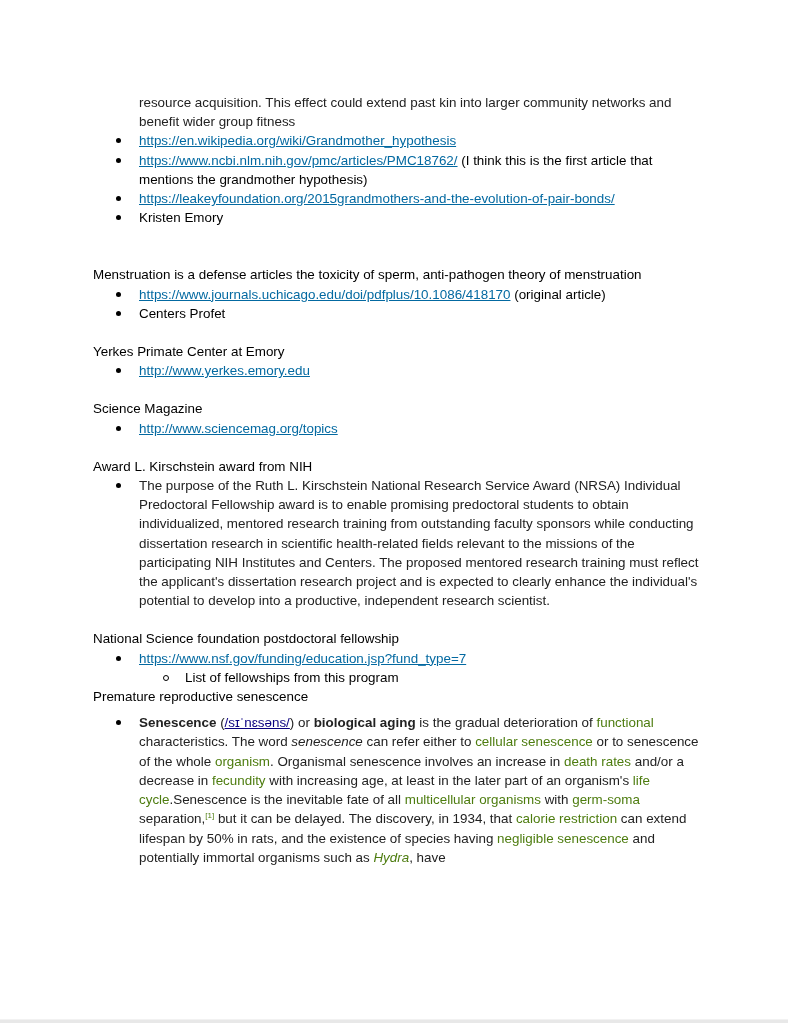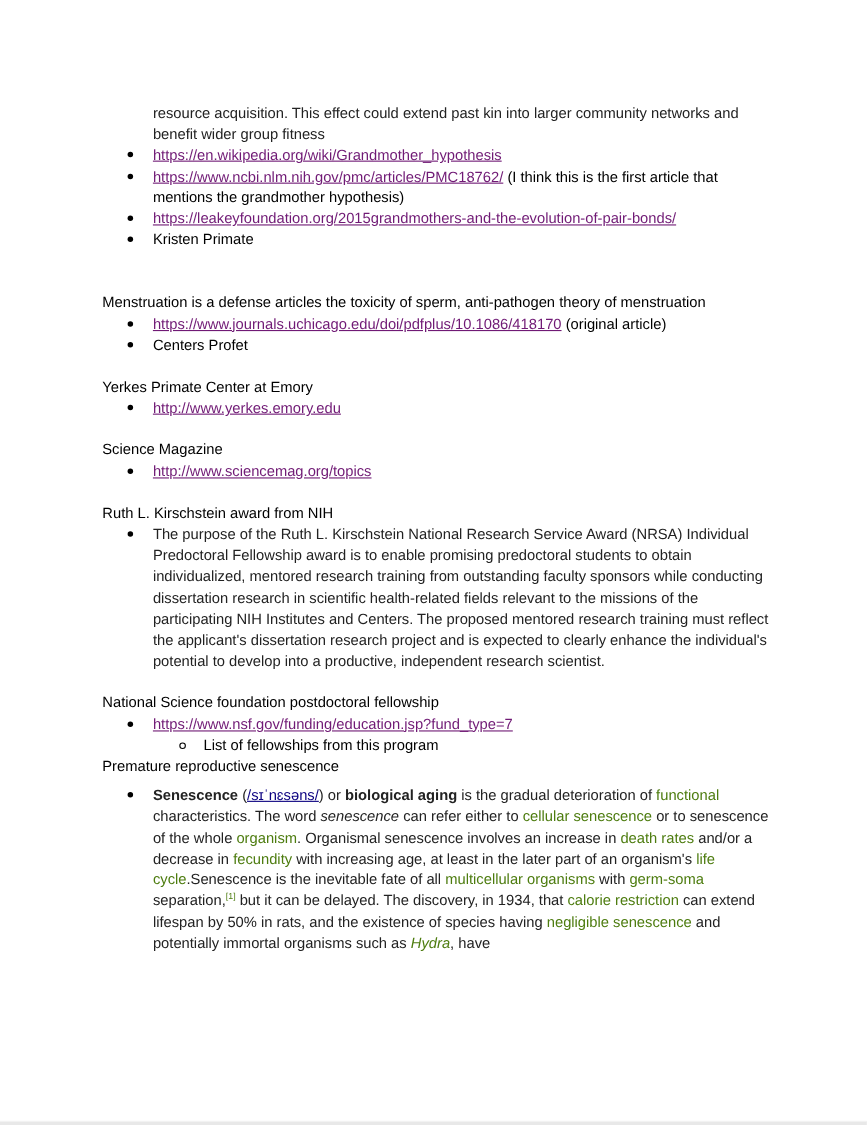--- a/index.html
+++ b/index.html
@@ -3,21 +3,21 @@
   <meta charset="utf-8">
   <style>
     html, body { margin: 0; padding: 0; }
     body {
       width: 788px; height: 1023px; background: #ffffff; position: relative; overflow: hidden;
       font-family: "Liberation Sans", sans-serif; font-size: 13.4px; color: #000; line-height: 19.2px;
     }
     .page { position: absolute; left: 0; top: 0; width: 765px; height: 1020px; background: #fff; }
     .bottom-bar { position: absolute; left: 0; bottom: 0; width: 788px; height: 3px; background: #e8e8e8; border-top: 1px solid #f2f2f2; }
     .content { position: absolute; left: 93px; top: 93px; width: 610px; }
-    a, .link { color: #701a75; text-decoration: underline; }
+    a, .link { color: #0369a1; text-decoration: underline; }
     .wlink { color: #4d7c0f; text-decoration: none; }
     .grey { color: #222; }
     ul { margin: 0; padding: 0; list-style: none; }
     li { position: relative; padding-left: 46px; }
     li.bullet::before {
       content: ""; position: absolute; left: 23px; top: 7px; width: 5px; height: 5px; border-radius: 50%; background: #000;
     }
     li.sub { padding-left: 92px; }
     li.sub::before {
       content: ""; position: absolute; left: 70px; top: 7px; width: 4px; height: 4px; border-radius: 50%; border: 1px solid #000; background: transparent;
@@ -41,21 +41,21 @@
       <li class="bullet">
         <a href="#">https://en.wikipedia.org/wiki/Grandmother_hypothesis</a>
       </li>
       <li class="bullet">
         <a href="#">https://www.ncbi.nlm.nih.gov/pmc/articles/PMC18762/</a><span> (I think this is the first article that mentions the grandmother hypothesis)</span>
       </li>
       <li class="bullet">
         <a href="#">https://leakeyfoundation.org/2015grandmothers-and-the-evolution-of-pair-bonds/</a>
       </li>
       <li class="bullet">
-        <span>Kristen Primate</span>
+        <span>Kristen Emory</span>
       </li>
     </ul>
 
     <div class="gap-lg"></div>
 
     <div class="heading">Menstruation is a defense articles the toxicity of sperm, anti-pathogen theory of menstruation</div>
     <ul>
       <li class="bullet">
         <a href="#">https://www.journals.uchicago.edu/doi/pdfplus/10.1086/418170</a><span> (original article)</span>
       </li>
@@ -77,21 +77,21 @@
 
     <div class="heading">Science Magazine</div>
     <ul>
       <li class="bullet">
         <a href="#">http://www.sciencemag.org/topics</a>
       </li>
     </ul>
 
     <div class="gap"></div>
 
-    <div class="heading">Ruth L. Kirschstein award from NIH</div>
+    <div class="heading">Award L. Kirschstein award from NIH</div>
     <ul>
       <li class="bullet grey">
         <span>The purpose of the Ruth L. Kirschstein National Research Service Award (NRSA) Individual Predoctoral Fellowship award is to enable promising predoctoral students to obtain individualized, mentored research training from outstanding faculty sponsors while conducting dissertation research in scientific health-related fields relevant to the missions of the participating NIH Institutes and Centers. The proposed mentored research training must reflect the applicant's dissertation research project and is expected to clearly enhance the individual's potential to develop into a productive, independent research scientist.</span>
       </li>
     </ul>
 
     <div class="gap"></div>
 
     <div class="heading">National Science foundation postdoctoral fellowship</div>
     <ul>

